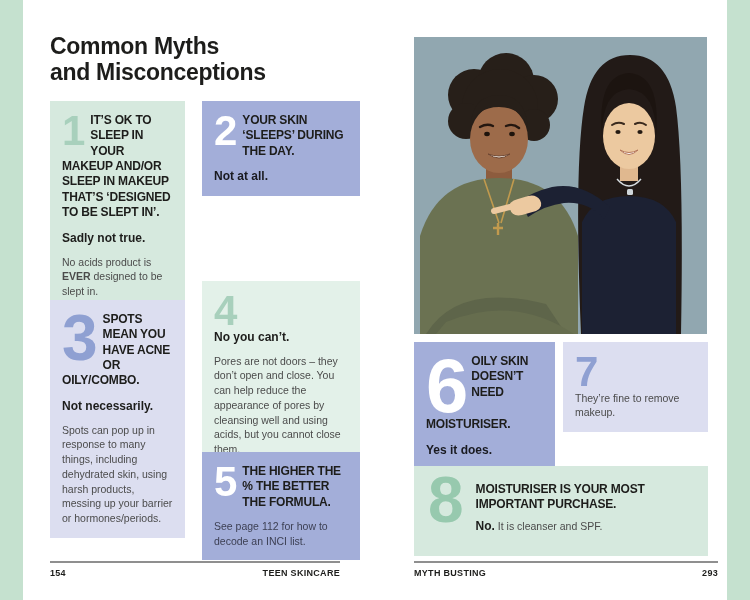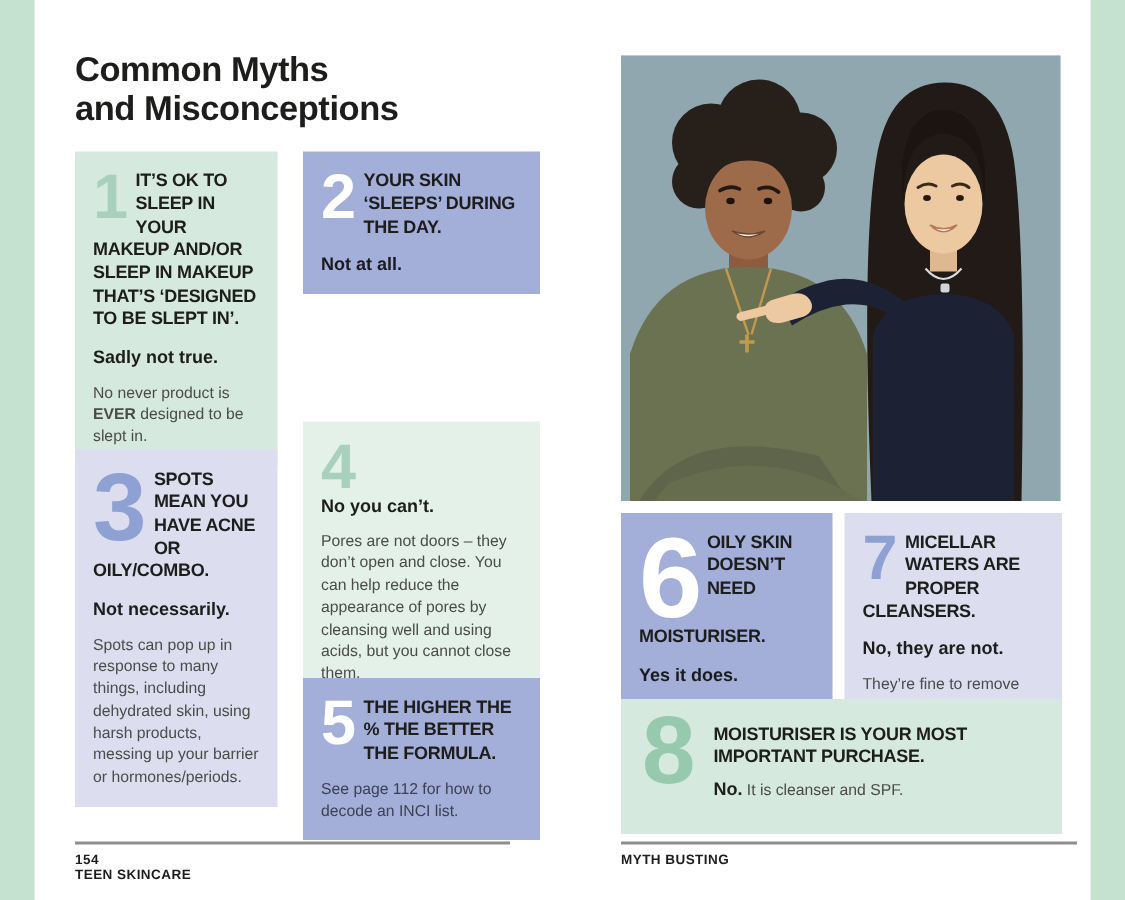--- a/index.html
+++ b/index.html
@@ -74,38 +74,38 @@
   .box-row .heading{margin-top:6px;}
   .verdict-inline{font-size:10.5px;margin-top:6px;color:var(--body-gray);}
   .verdict-inline b{font-size:12px;font-weight:800;color:var(--ink);}
   .photo{
     left:414px;top:37px;width:293px;height:297px;overflow:hidden;
     background:var(--photo-bg);
   }
   .footer-rule{height:2px;background:#8f8f8f;top:561px;}
   .footer{
     top:568px;display:flex;justify-content:space-between;
-    font-size:9px;font-weight:800;letter-spacing:0.3px;color:var(--ink);flex-direction:column;
+    font-size:9px;font-weight:800;letter-spacing:0.3px;color:var(--ink);
   }
 </style>
 </head>
 <body>
 
 <div class="spread"></div>
 
 <h1 class="abs page-title">
   <span>Common Myths</span><br>
   <span>and Misconceptions</span>
 </h1>
 
 <section class="abs box bg-mint" style="left:50px;top:101px;width:135px;">
   <span class="num num-md c-mint">1</span>
   <h3 class="heading">IT’S OK TO SLEEP IN YOUR MAKEUP AND/OR SLEEP IN MAKEUP THAT’S ‘DESIGNED TO BE SLEPT IN’.</h3>
   <p class="verdict">Sadly not true.</p>
-  <p class="body-text"><span>No never product is </span><b>EVER</b><span> designed to be slept in.</span></p>
+  <p class="body-text"><span>No acids product is </span><b>EVER</b><span> designed to be slept in.</span></p>
 </section>
 
 <section class="abs box bg-peri" style="left:202px;top:101px;width:158px;">
   <span class="num num-md c-white">2</span>
   <h3 class="heading">YOUR SKIN ‘SLEEPS’ DURING THE DAY.</h3>
   <p class="verdict">Not at all.</p>
 </section>
 
 <section class="abs box bg-peri-light" style="left:50px;top:300px;width:135px;">
   <span class="num num-lg c-peri">3</span>
@@ -186,22 +186,20 @@
 
 <section class="abs box bg-peri" style="left:414px;top:342px;width:141px;">
   <span class="num num-xl c-white">6</span>
   <h3 class="heading">OILY SKIN DOESN’T NEED MOISTURISER.</h3>
   <p class="verdict">Yes it does.</p>
   <p class="body-text">ALL skin needs moisturiser.</p>
 </section>
 
 <section class="abs box bg-peri-light" style="left:563px;top:342px;width:145px;">
   <span class="num num-md c-peri">7</span>
-  <h3 class="heading">MICELLAR WATERS ARE PROPER CLEANSERS.</h3>
-  <p class="verdict">No, they are not.</p>
   <p class="body-text">They’re fine to remove makeup.</p>
 </section>
 
 <section class="abs box bg-mint box-row" style="left:414px;top:466px;width:294px;height:90px;">
   <span class="num num-lg c-mint-deep">8</span>
   <div>
     <h3 class="heading">MOISTURISER IS YOUR MOST IMPORTANT PURCHASE.</h3>
     <p class="verdict-inline"><b>No.</b> <span>It is cleanser and SPF.</span></p>
   </div>
 </section>

